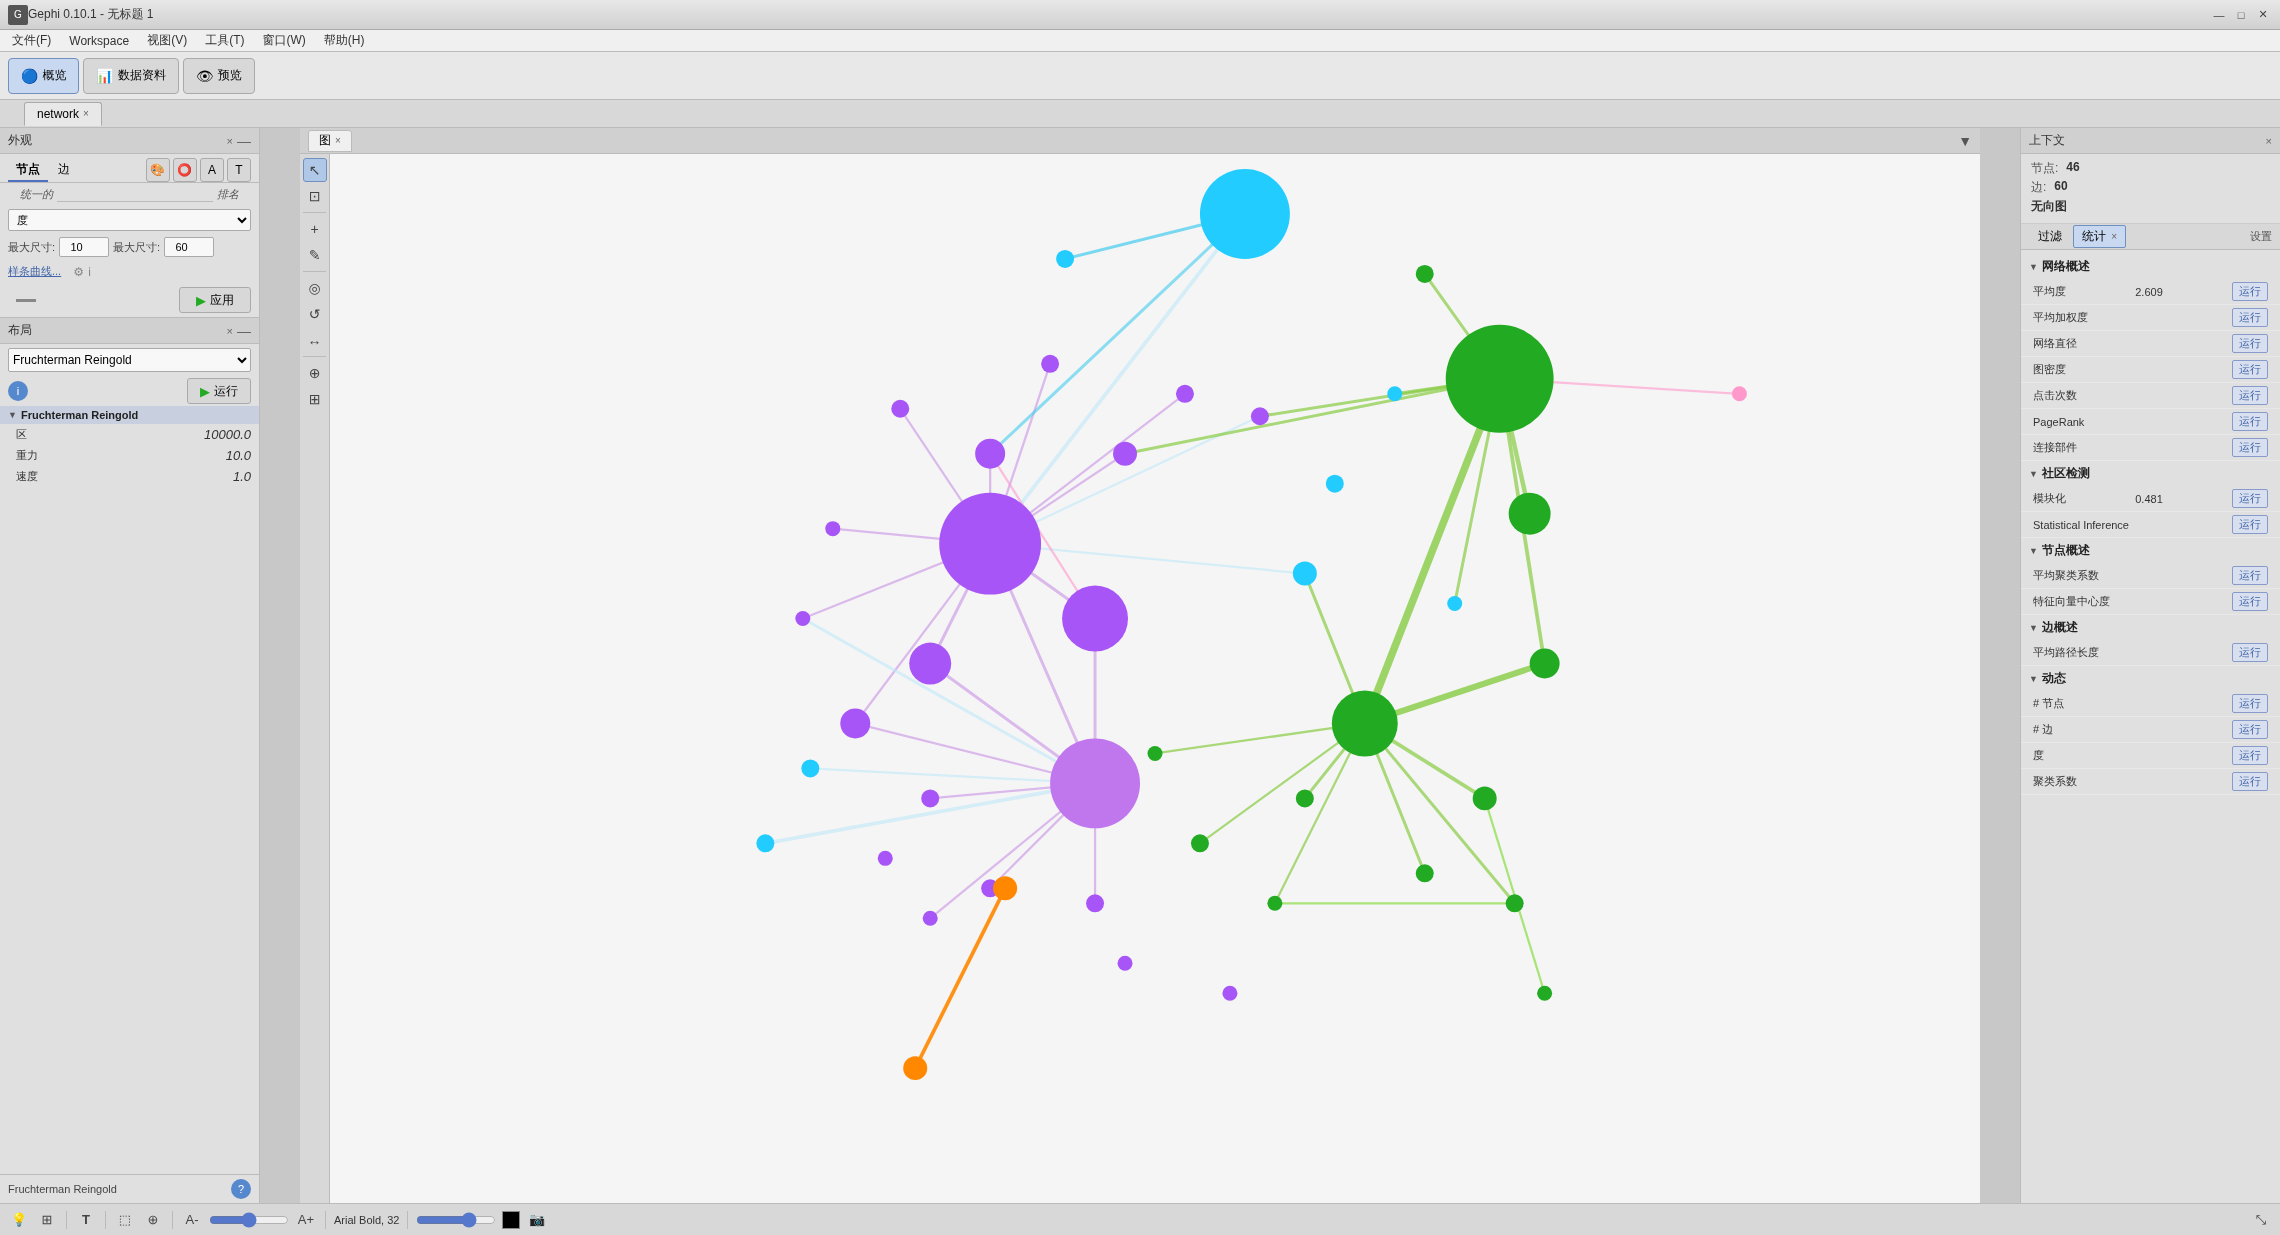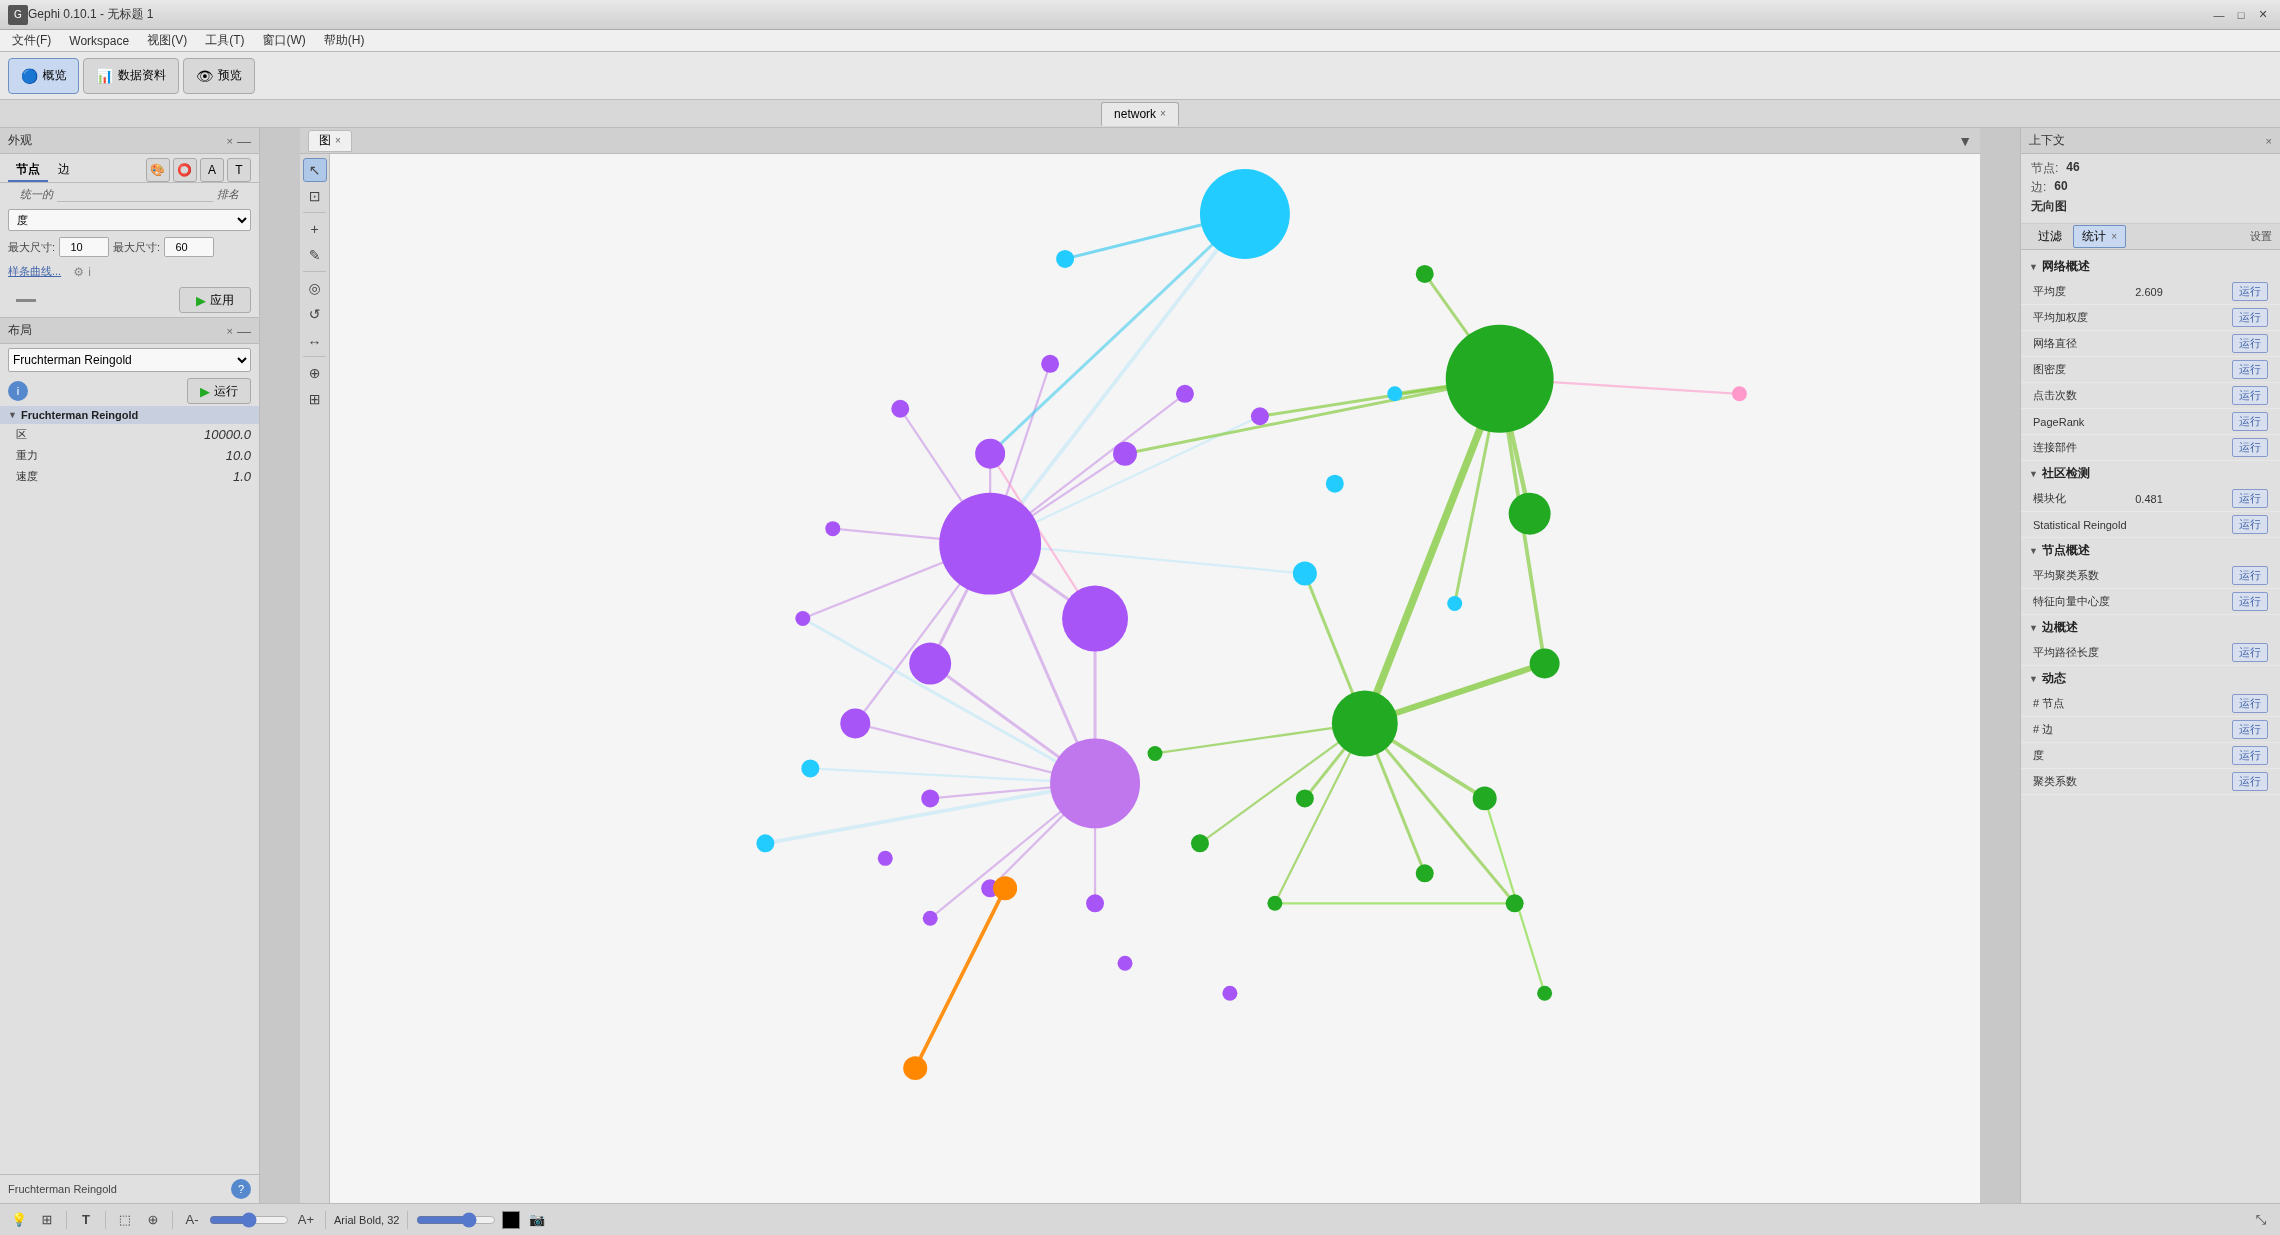--- a/index.html
+++ b/index.html
@@ -69,23 +69,22 @@
       border-color: #7090c0;
     }
     .toolbar-btn-icon { font-size: 14px; }
 
     
     #ws-tabbar {
       height: 28px;
       background: #d8d8d8;
       display: flex;
       align-items: center;
-      padding: 0 15px;
+      padding: 0 24px;
       border-bottom: 1px solid #bbb;
-      justify-content: center;
     }
     .ws-tab {
       height: 24px;
       padding: 2px 12px;
       background: #c8c8c8;
       border: 1px solid #aaa;
       border-radius: 3px 3px 0 0;
       cursor: pointer;
       font-size: 12px;
       display: flex; align-items: center; gap: 4px;
@@ -889,21 +888,21 @@
       <div class="stats-section-header">
         <span class="stats-section-triangle">▼</span>
         <span>社区检测</span>
       </div>
       <div class="stats-row">
         <span class="stats-label">模块化</span>
         <span class="stats-value">0.481</span>
         <button class="stats-run-btn">运行</button>
       </div>
       <div class="stats-row">
-        <span class="stats-label">Statistical Reingold</span>
+        <span class="stats-label">Statistical Inference</span>
         <button class="stats-run-btn">运行</button>
       </div>
 
       <div class="stats-section-header">
         <span class="stats-section-triangle">▼</span>
         <span>节点概述</span>
       </div>
       <div class="stats-row">
         <span class="stats-label">平均聚类系数</span>
         <button class="stats-run-btn">运行</button>

